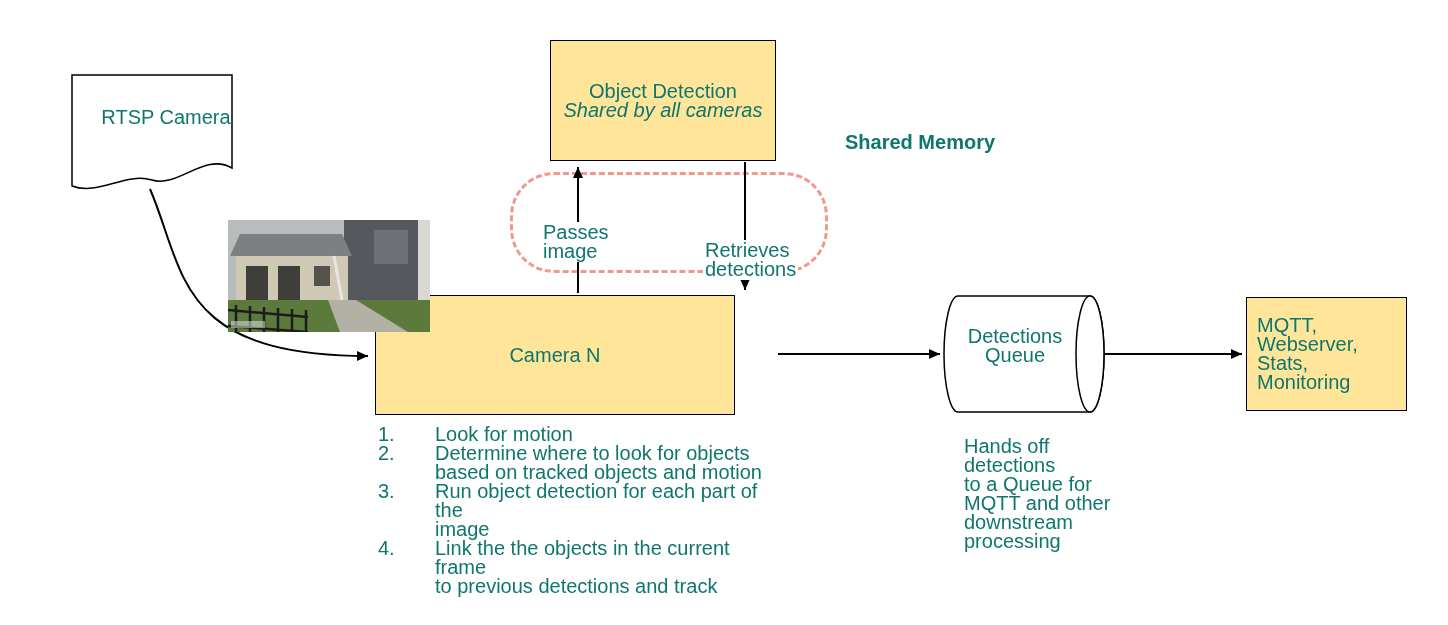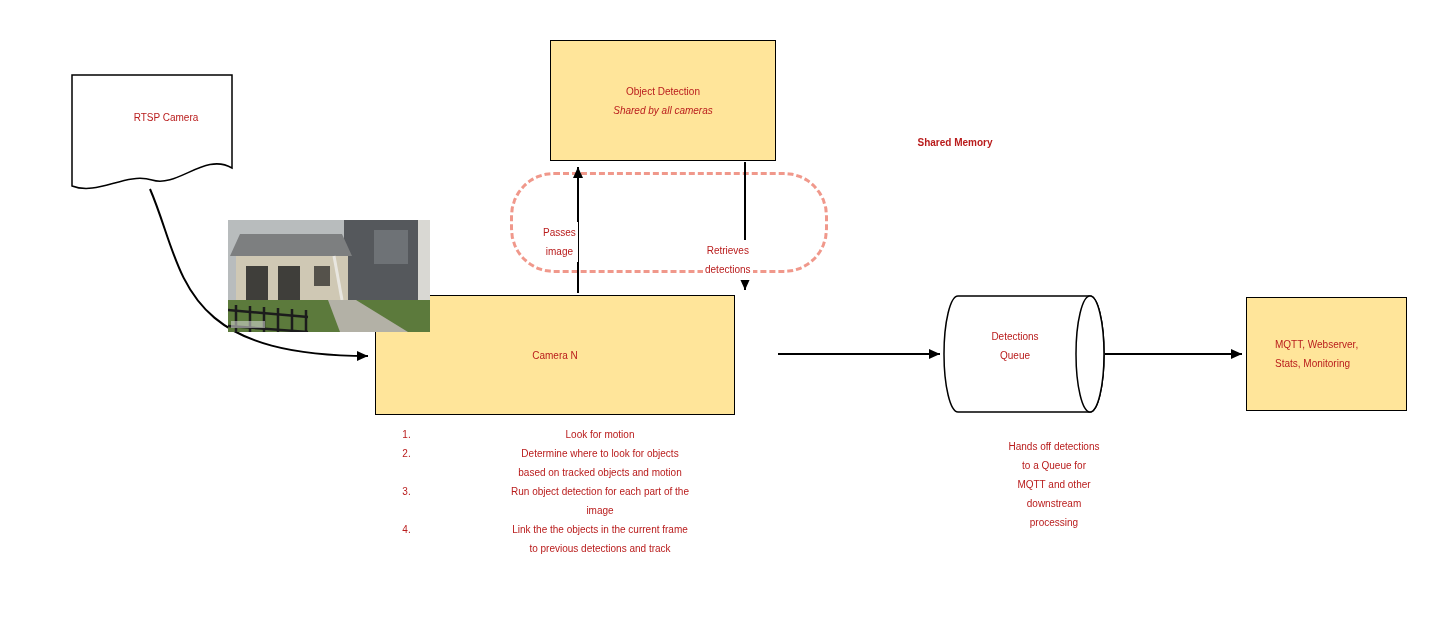--- a/index.html
+++ b/index.html
@@ -2,29 +2,29 @@
 <html><head>
 <meta charset="utf-8">
 <style>
   html,body { margin:0; padding:0; background:#ffffff; }
   .canvas {
     position: relative;
     width: 1448px;
     height: 625px;
     background: #ffffff;
     font-family: "Liberation Sans", sans-serif;
-    color: #b91c1c;
-    font-size: 10px;
+    color: #0f766e;
+    font-size: 20px;
     line-height: 19px;
     overflow: hidden;
   }
   .abs { position: absolute; box-sizing: border-box; }
   .layer { position: absolute; left:0; top:0; z-index: 1; }
   .under { z-index: 0; }
-  .over  { z-index: 2; text-align: center; }
+  .over  { z-index: 2; }
   .ybox {
     background: #ffe59a;
     border: 1.5px solid #000000;
   }
   .center {
     display: flex;
     align-items: center;
     justify-content: center;
     text-align: center;
   }
@@ -34,21 +34,21 @@
   .dashedbox {
     border: 3px dashed #f0988b;
     border-radius: 44px;
     background: transparent;
   }
   .bold { font-weight: bold; }
   .italic { font-style: italic; }
   .steps .step { display: flex; margin-bottom: 0; }
   .steps .num { width: 57px; flex: 0 0 57px; }
   .steps .txt { width: 330px; }
-  .mqtt-inner { padding-left: 28px; }
+  .mqtt-inner { padding-left: 10px; }
 </style>
 </head>
 <body>
 
 <div class="canvas">
 
   <div class="abs under ybox center col" style="left:550px; top:40px; width:226px; height:121px;">
     <span>Object Detection</span>
     <span class="italic">Shared by all cameras</span>
   </div>

